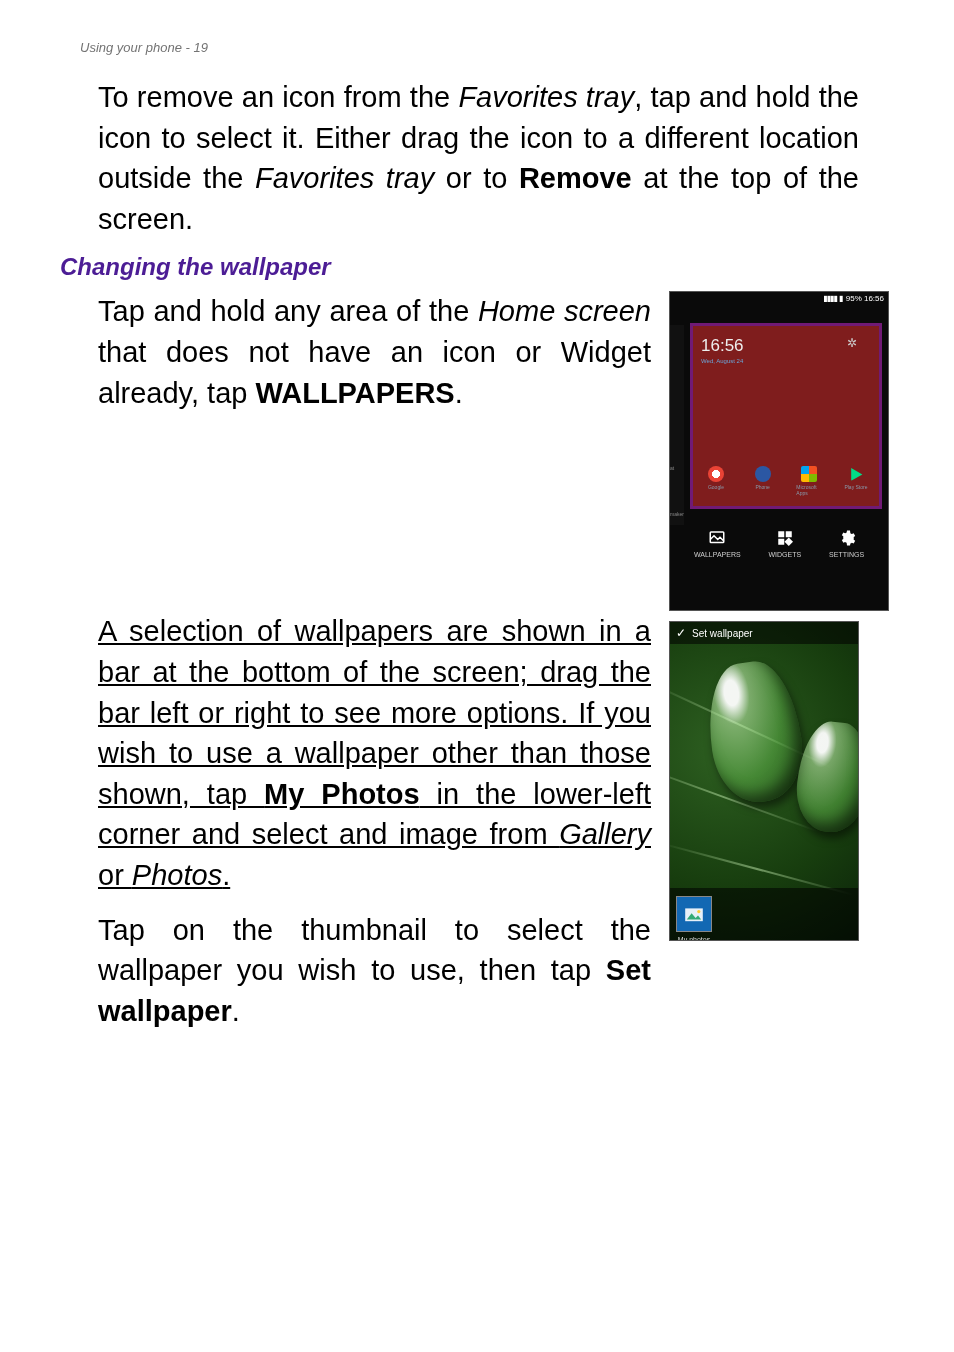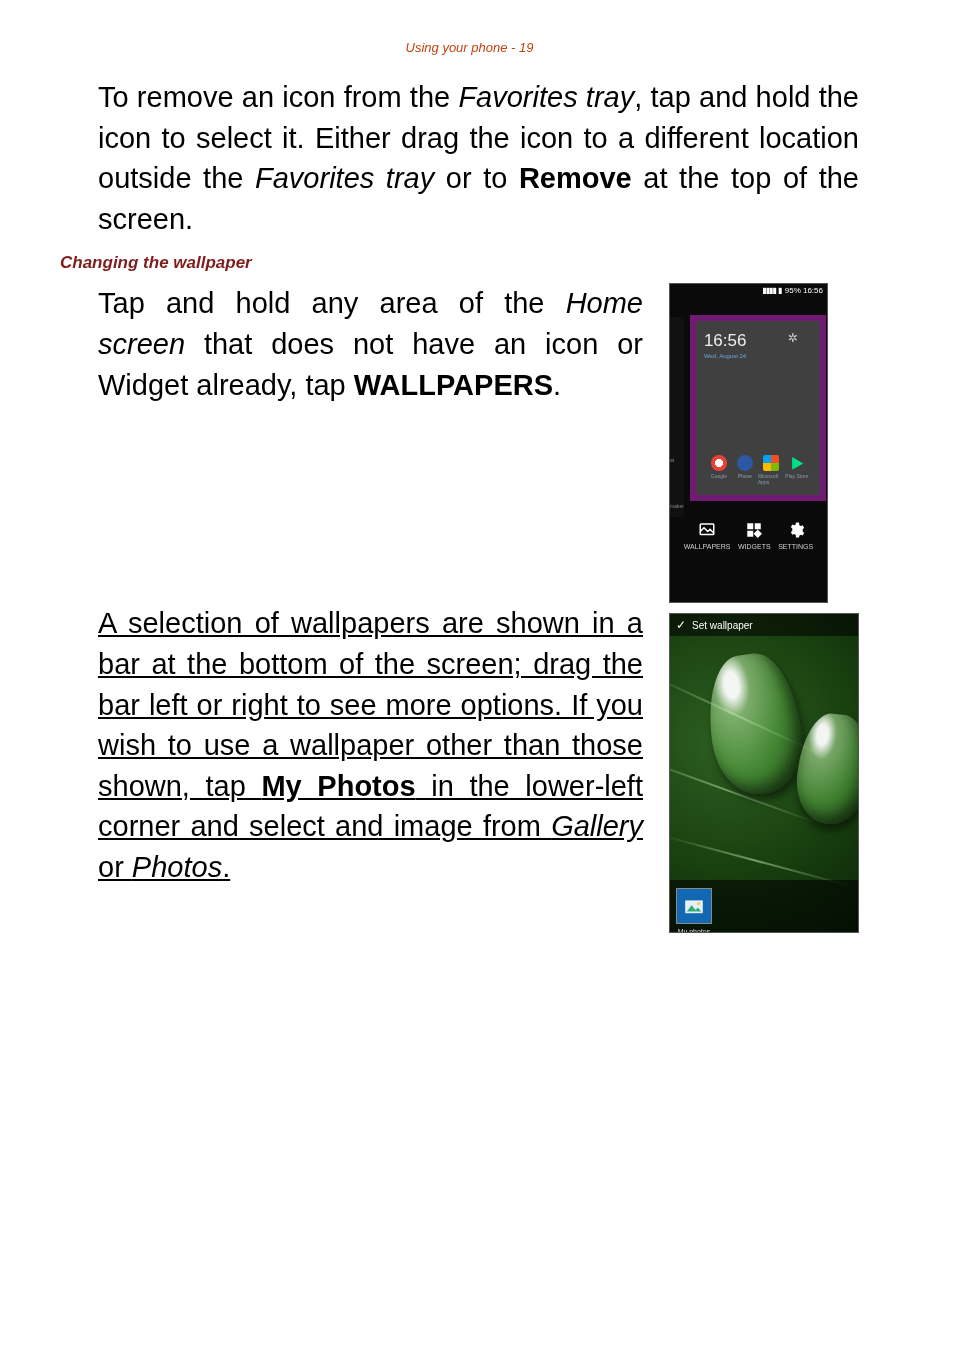--- a/index.html
+++ b/index.html
@@ -5,52 +5,52 @@
     * { box-sizing: border-box; margin: 0; padding: 0; }
     body {
       width: 954px;
       height: 1352px;
       background: #fff;
       font-family: Arial, Helvetica, sans-serif;
       position: relative;
       padding: 40px 95px 40px 80px;
     }
     .header-line {
-      text-align: center;
+      text-align: left;
       font-style: italic;
       font-size: 13px;
-      color: #c2410c;
+      color: #737373;
       margin-bottom: 22px;
       margin-right: 0;
     }
     .body-para {
       font-size: 29px;
       line-height: 1.4;
       text-align: justify;
       color: #000;
       margin-left: 18px;
       margin-bottom: 14px;
     }
     .section-heading {
-      font-size: 17px;
+      font-size: 24px;
       font-style: italic;
-      color: #7f1d1d;
+      color: #4c1d95;
       margin-top: 6px;
       margin-bottom: 10px;
       margin-left: -20px;
     }
     .inline-italic { font-style: italic; }
     .inline-bold { font-weight: bold; }
-    .row { display: flex; align-items: flex-start; gap: 26px; }
+    .row { display: flex; align-items: flex-start; gap: 18px; }
     .row .text-col { flex: 1; }
     .row .img-col { width: 190px; flex: 0 0 190px; }
     .narrow-para { margin-left: 18px; }
     
     .phone1 {
-      width: 159px;
+      width: 220px;
       height: 320px;
       background: #0a0a0a;
       border: 1px solid #555;
       color: #fff;
       font-size: 8px;
       position: relative;
       overflow: hidden;
     }
     .phone1 .status {
       text-align: right;
@@ -72,22 +72,22 @@
       flex-direction:column;
       font-size:5px;
       color:#888;
       justify-content:flex-end;
       padding-bottom:8px;
       gap:40px;
     }
     .phone1 .home-preview {
       flex:1;
       margin: 18px 6px 6px 6px;
-      border: 6px solid #701a75;
-      background: #404040;
+      border: 3px solid #701a75;
+      background: #7f1d1d;
       padding: 10px 8px;
       display:flex;
       flex-direction:column;
       position:relative;
     }
     .phone1 .clock {
       font-size: 17px;
       color:#eee;
       font-family: 'Segoe UI', Arial, sans-serif;
       font-weight:300;
@@ -286,20 +286,23 @@
       </div>
     </div>
   </div>
 </div>
 
 <div class="row">
   <div class="text-col">
     <p class="body-para narrow-para" style="text-align:justify;text-decoration:underline;">
       <span>A selection of wallpapers are shown in a bar at the bottom of the screen; drag the bar left or right to see more options. If you wish to use a wallpaper other than those shown, tap </span><span class="inline-bold">My Photos</span><span> in the lower-left corner and select and image from </span><span class="inline-italic">Gallery</span><span> or </span><span class="inline-italic">Photos</span><span>.</span>
     </p>
+    <p class="body-para narrow-para" style="text-align:justify;">
+      <span>Tap on the thumbnail to select the wallpaper you wish to use, then tap </span><span class="inline-bold">Set wallpaper</span><span>.</span>
+    </p>
   </div>
   <div class="img-col">
     <div class="phone2">
       <div class="topbar">
         <span class="check">✓</span>
         <span>Set wallpaper</span>
       </div>
       <div class="leaf-line l1"></div>
       <div class="leaf-line l2"></div>
       <div class="leaf-line l3"></div>

